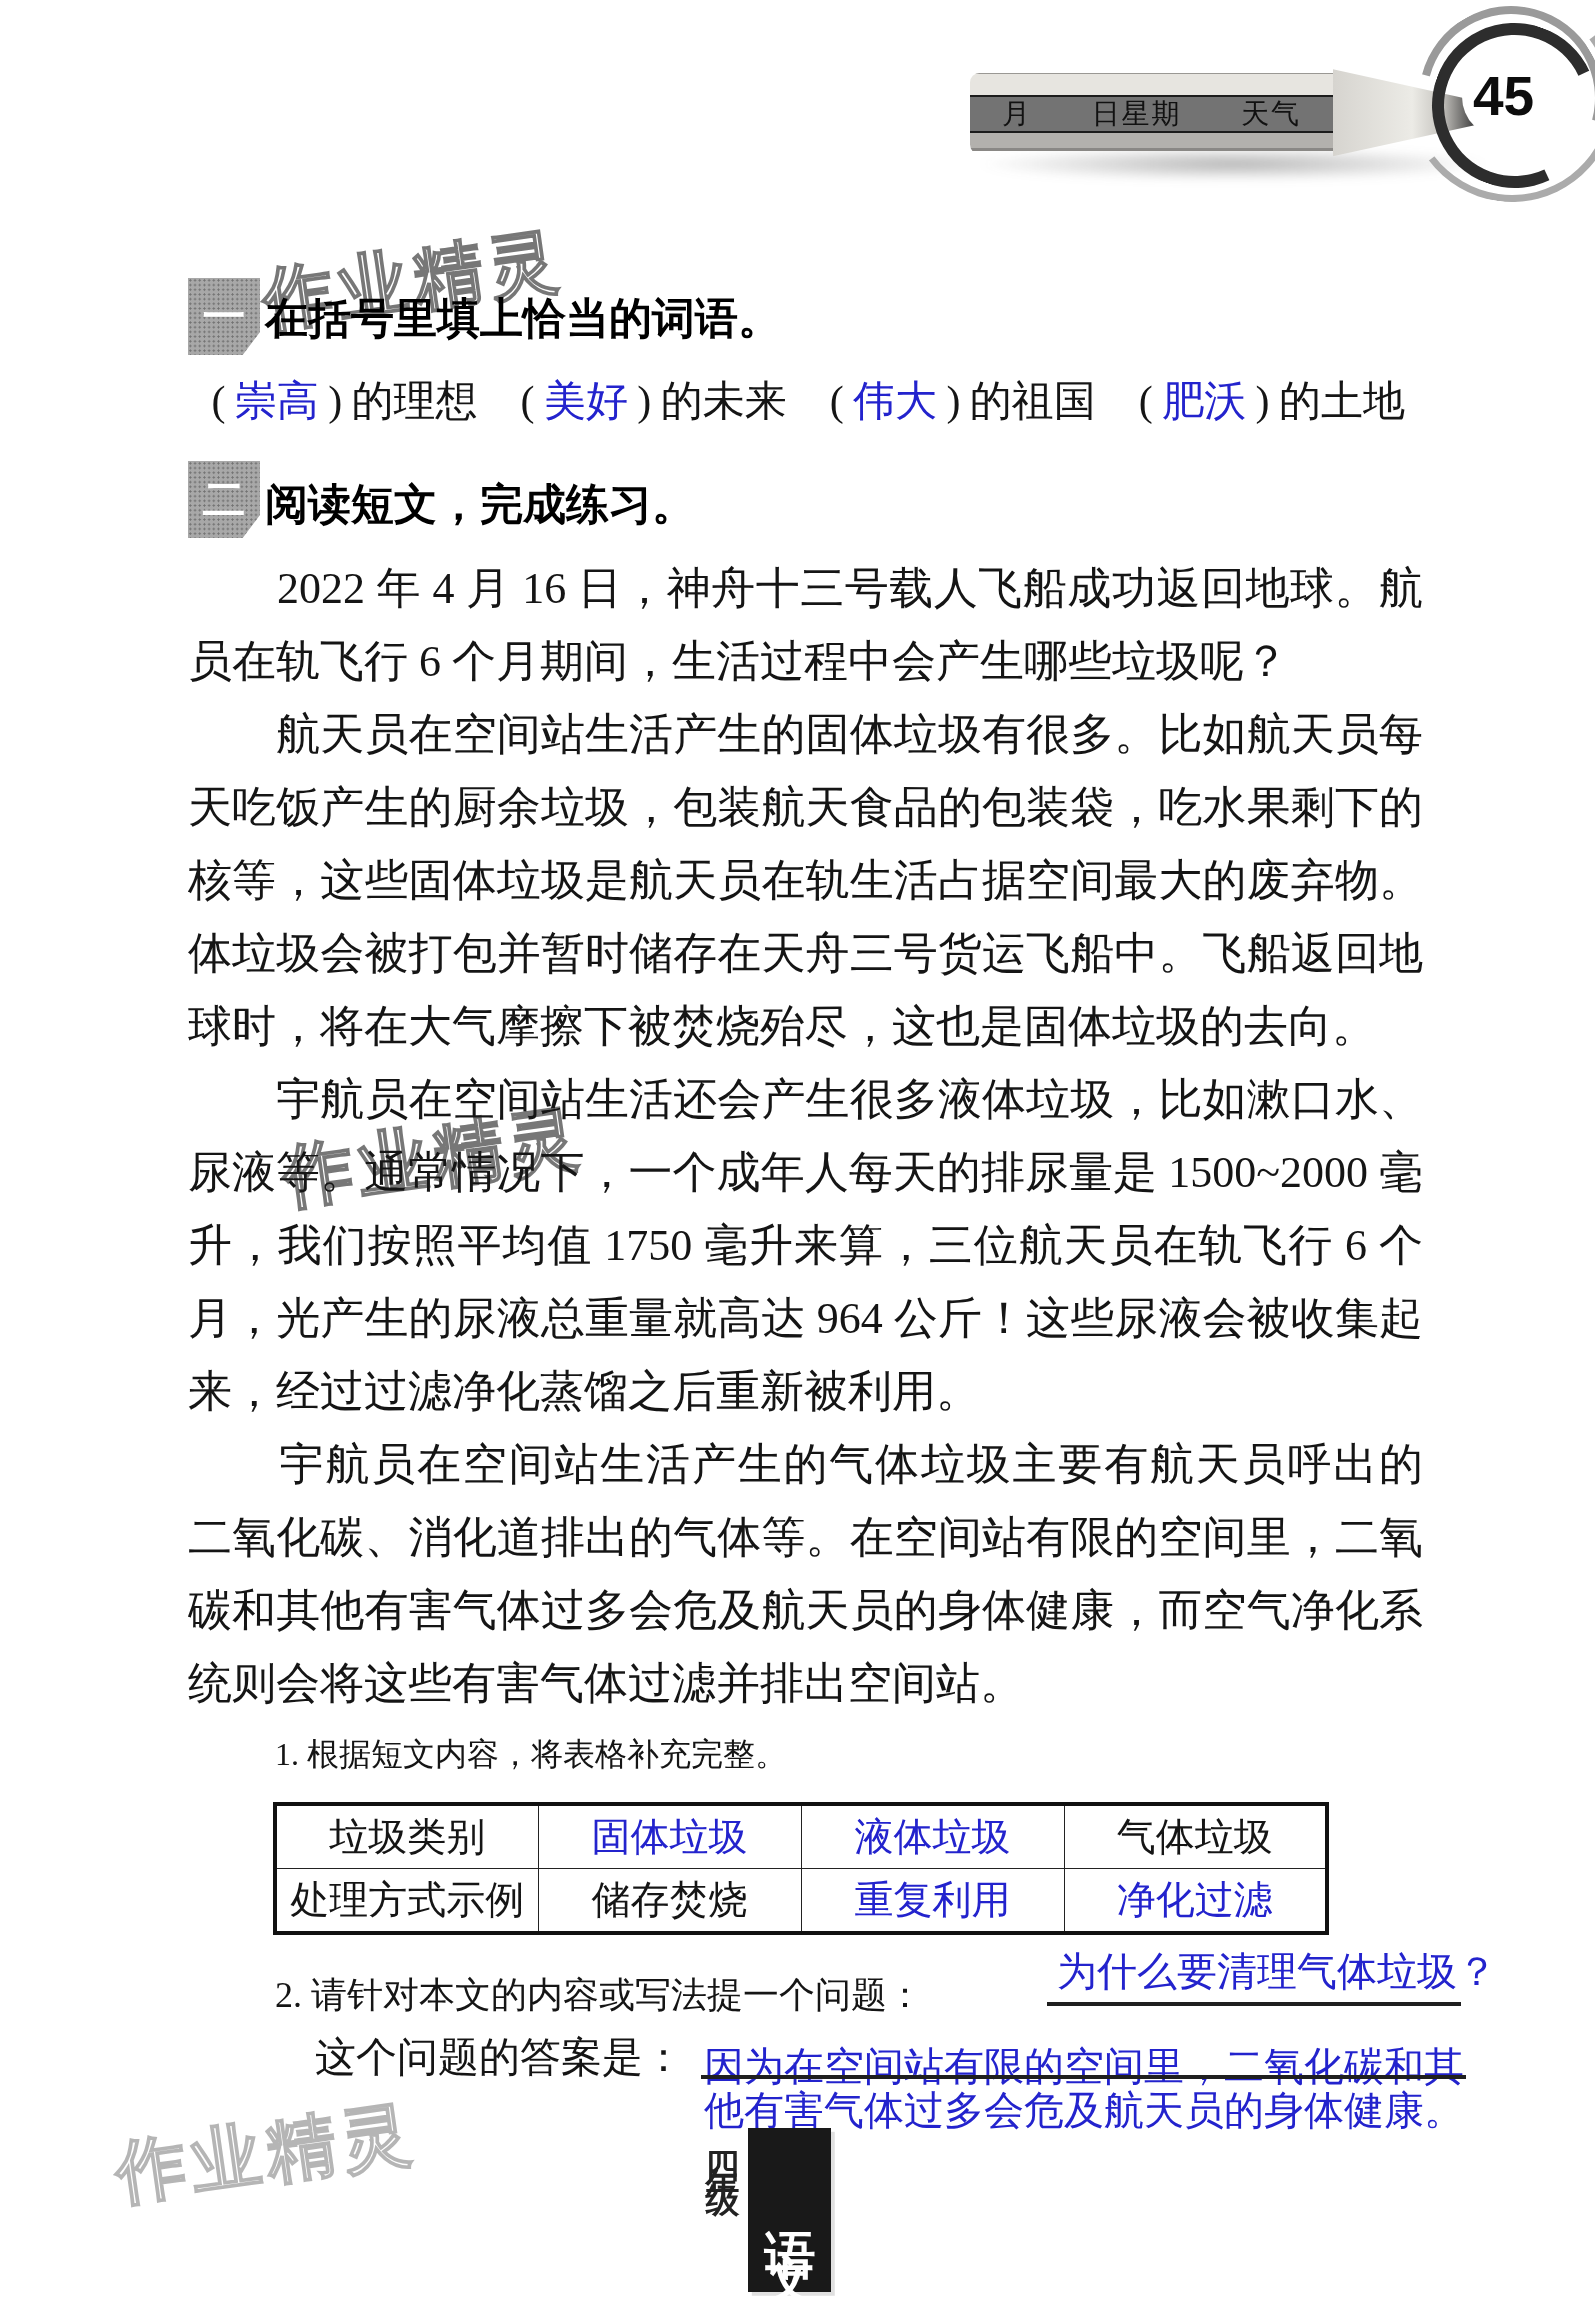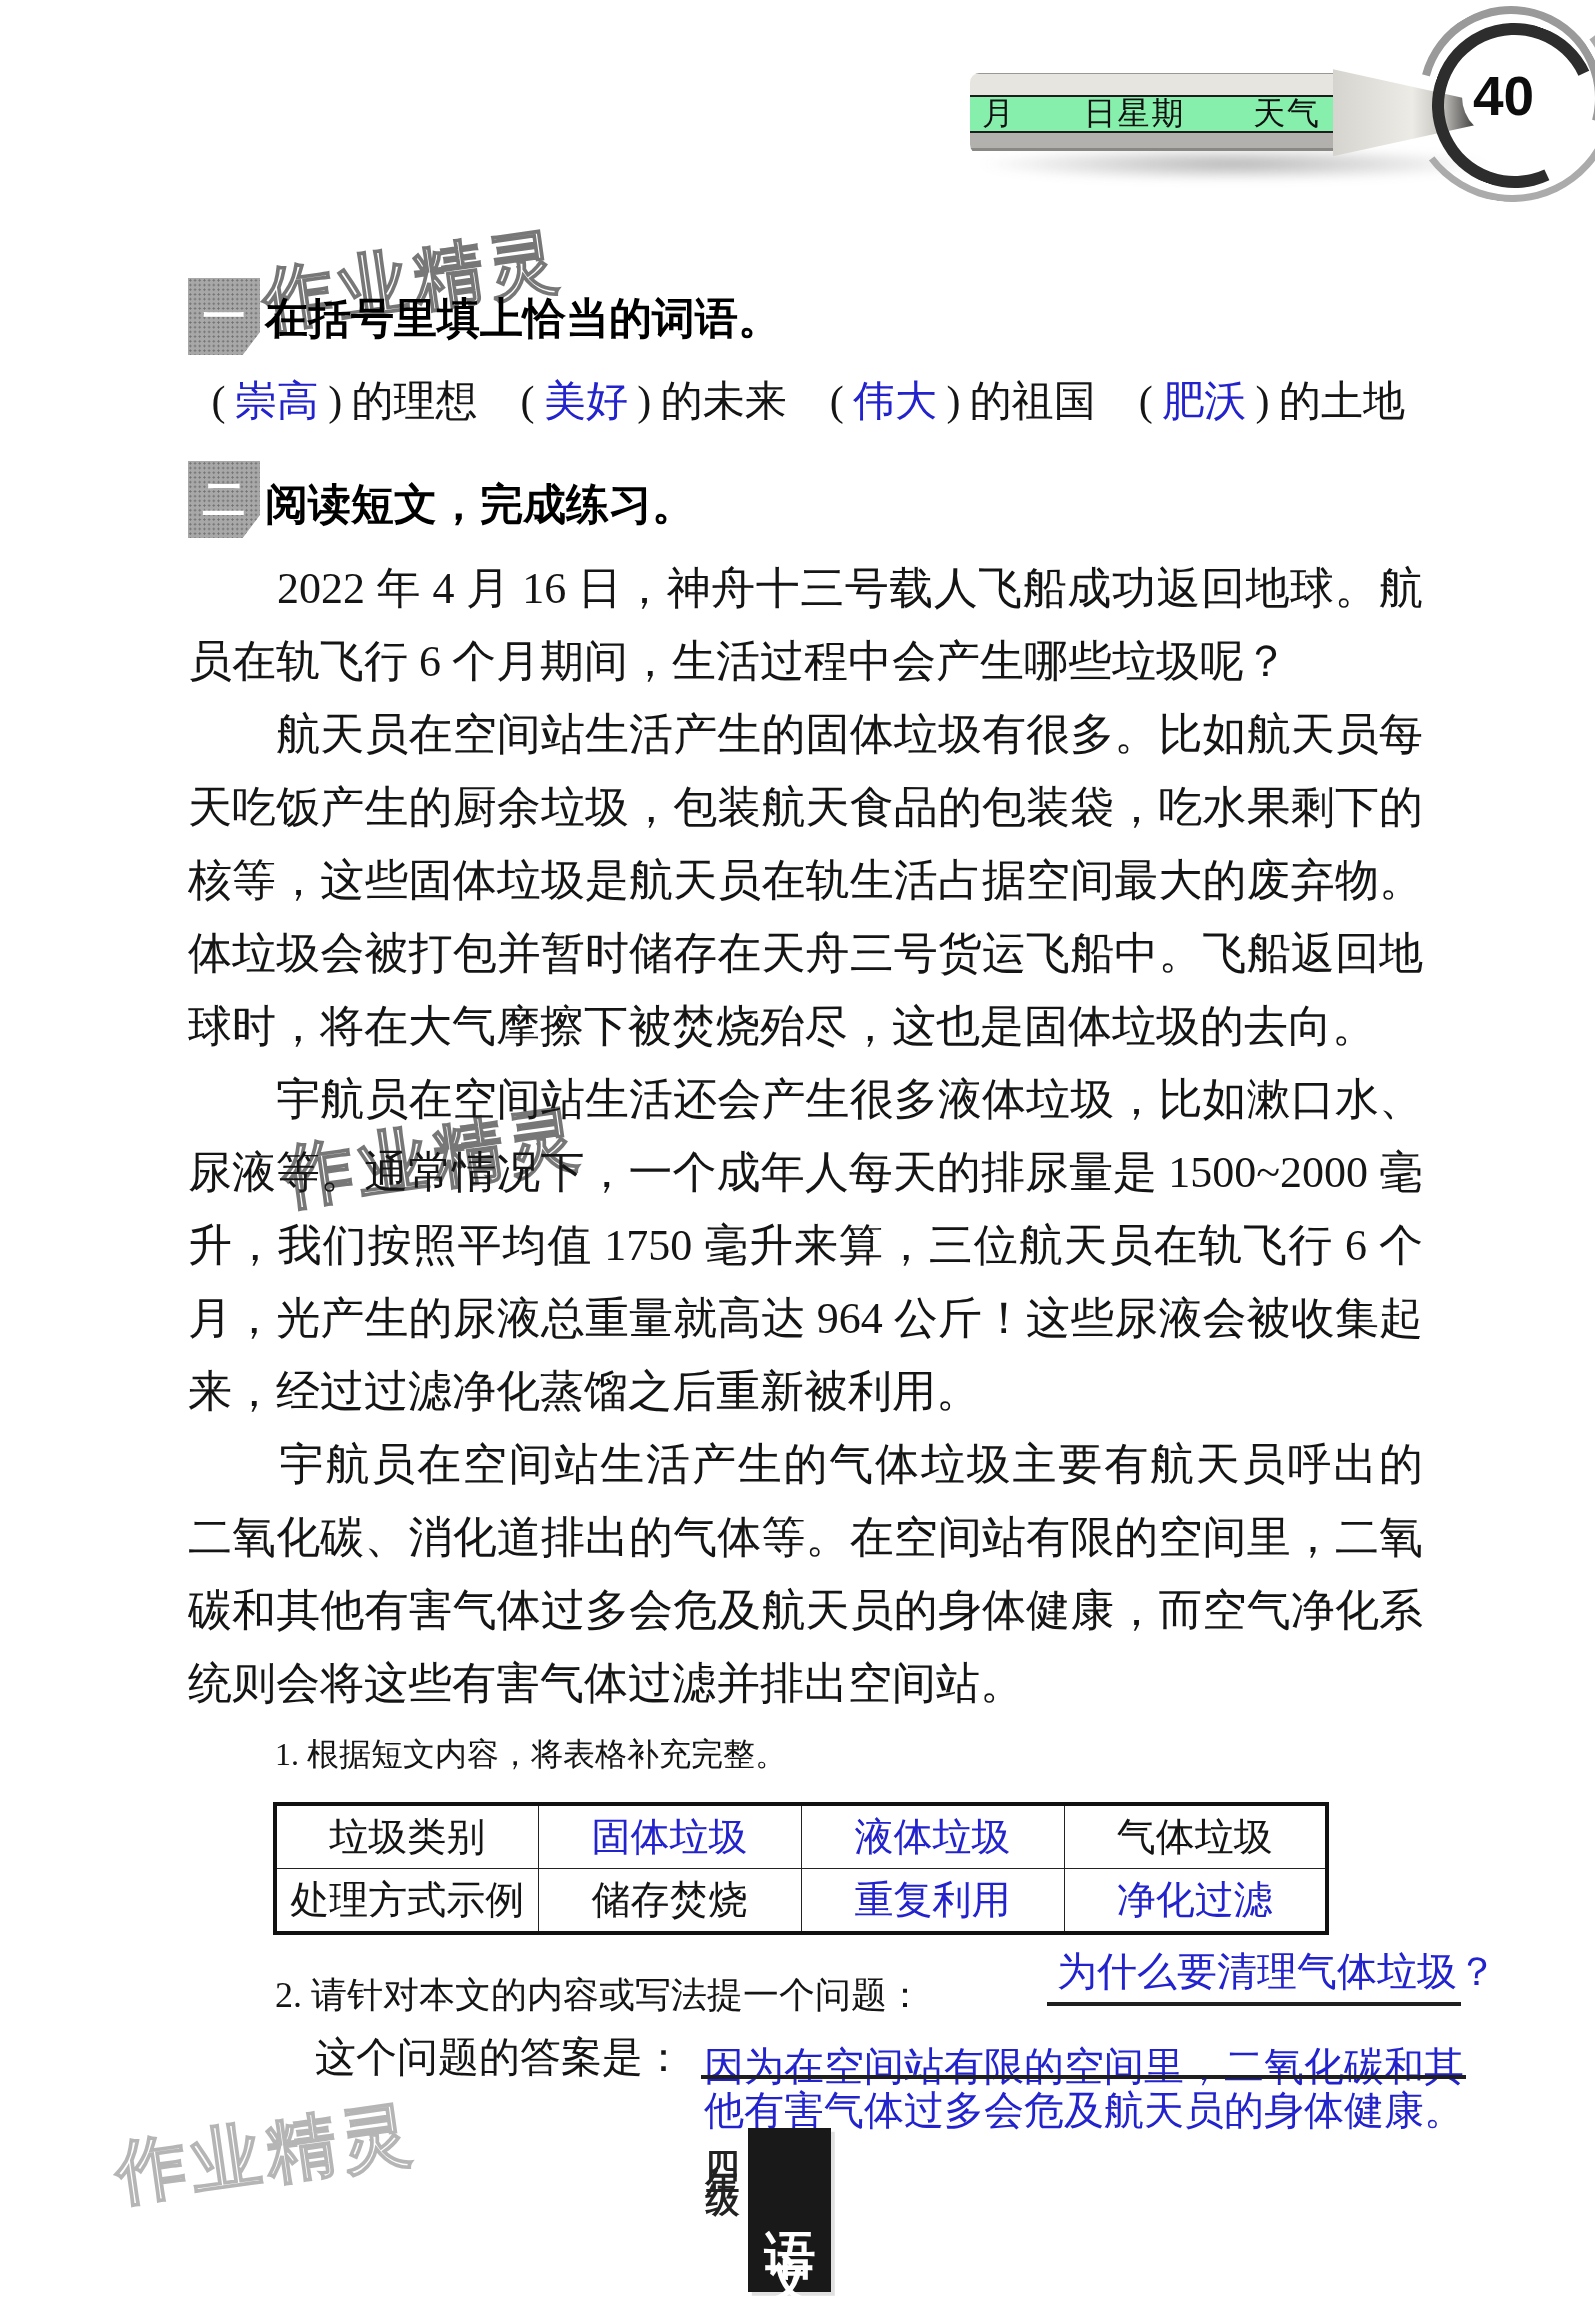--- a/index.html
+++ b/index.html
@@ -7,23 +7,23 @@
   .page{position:relative;width:1595px;height:2311px;background:#ffffff;overflow:hidden;
         font-family:"Liberation Serif","DejaVu Serif",serif;color:var(--ink);}
 
   
   .pencil{position:absolute;left:970px;top:58px;width:541px;height:122px;}
   .p-shadow{position:absolute;left:3.8px;top:89px;width:518px;height:34px;border-radius:50%;
             background:radial-gradient(ellipse at center,rgba(60,60,60,.38) 0%,rgba(60,60,60,0) 70%);
             filter:blur(4.7px);}
   .p-body{position:absolute;left:0;top:15px;width:363px;height:81px;border-radius:9.4px 0 0 9.4px;overflow:hidden;}
   .p-top{height:21px;background:#e7e5e0;border-top:1.9px solid #9a9894;}
-  .p-label{height:34px;background:#86efac;border-top:2.8px solid #1c1c1c;border-bottom:2.8px solid #1c1c1c;
+  .p-label{height:34px;background:#737373;border-top:2.8px solid #1c1c1c;border-bottom:2.8px solid #1c1c1c;
            display:flex;align-items:center;justify-content:center;
-           font-family:Liberation Serif, serif;font-size:32px;color:#111;letter-spacing:1.9px;}
+           font-family:Liberation Serif, serif;font-size:28px;color:#111;letter-spacing:1.9px;}
   .p-bot{height:15px;background:#b3b1ad;border-bottom:3.8px solid #8a8885;}
   .p-tip{position:absolute;left:363px;top:11.3px;width:198px;height:87px;
          clip-path:polygon(0 0,0 100%,100% 50%);
          background:linear-gradient(90deg,#d6d4cf 0%,#ecebe6 40%,#c6c4bf 55%,#3c3c3c 72%,#121212 100%);}
 
   
   .swirl{position:absolute;left:1417px;top:5.6px;width:188px;height:198px;}
   .arc{position:absolute;border-radius:50%;border-style:solid;border-color:transparent;}
   .a1{left:1.9px;top:0px;width:168px;height:168px;border-width:8.5px;
       border-top-color:#9a9a9a;border-right-color:#9a9a9a;transform:rotate(-30deg);}
@@ -106,21 +106,21 @@
       <div class="p-bot"></div>
     </div>
     <div class="p-tip"></div>
   </div>
 
   <div class="swirl">
     <div class="arc a3"></div>
     <div class="arc a1"></div>
     <div class="arc a2"></div>
     <div class="badge">
-      <span>40</span>
+      <span>45</span>
     </div>
   </div>
 
   <div class="wmark wm1">作业精灵</div>
   <div class="wmark wm2">作业精灵</div>
   <div class="wmark wm3">作业精灵</div>
 
   <div class="marker mk1">一</div>
   <div class="sec-title st1">在括号里填上恰当的词语。</div>
 

